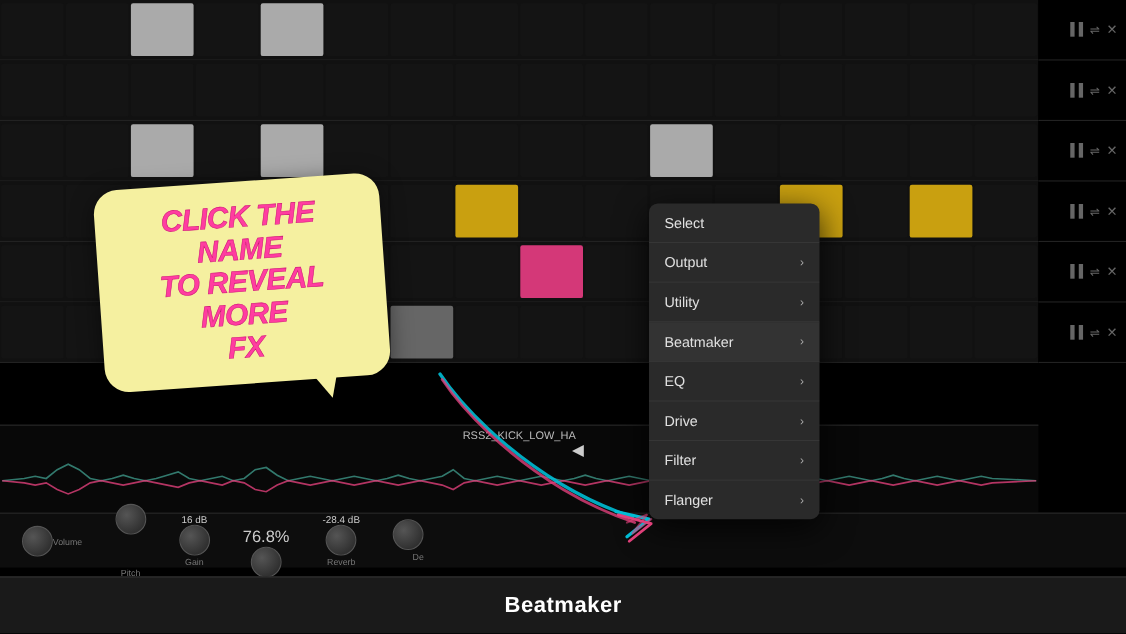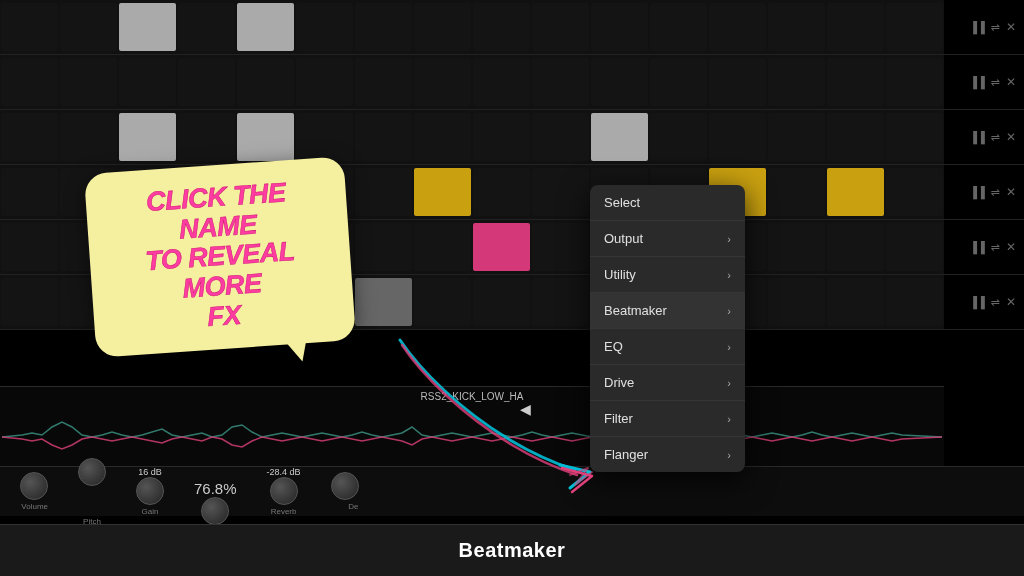--- a/index.html
+++ b/index.html
@@ -250,21 +250,21 @@
 <div style="position:absolute;bottom:110px;left:0;right:80px;height:80px;background:#080808;border-top:1px solid #2a2a2a;overflow:hidden;">
   <div style="position:absolute;top:4px;left:50%;transform:translateX(-50%);color:#bbb;font-size:10px;white-space:nowrap;">RSS2_KICK_LOW_HA</div>
   <div style="position:absolute;top:14px;left:520px;color:#ccc;font-size:14px;">◀</div>
   <svg width="100%" height="80" viewBox="0 0 940 80" style="position:absolute;top:10px;">
     <polyline points="0,40 20,38 30,36 40,38 50,30 60,25 70,30 80,38 90,40 100,38 110,35 120,38 130,40 140,38 150,35 160,32 170,38 180,40 190,38 200,36 210,40 220,38 230,30 240,28 250,35 260,40 270,38 280,36 290,38 300,40 310,38 320,36 330,38 340,40 350,38 360,35 370,38 380,40 390,38 400,36 410,30 420,38 430,40 440,38 450,36 460,38 470,40 480,38 490,36 500,38 510,40 520,38 530,35 540,38 550,40 560,38 570,36 580,38 590,40 600,38 610,36 620,38 630,40 640,38 650,36 660,38 670,40 680,38 690,36 700,38 710,40 720,38 730,36 740,38 750,40 760,38 770,36 780,38 790,40 800,38 810,35 820,38 830,40 840,38 850,36 860,38 870,40 880,38 890,36 900,38 940,40" fill="none" stroke="#4a9" stroke-width="1.5" opacity="0.7"></polyline>
     <polyline points="0,40 20,42 30,44 40,42 50,48 60,52 70,48 80,42 90,40 100,42 110,44 120,42 130,40 140,42 150,44 160,46 170,42 180,40 190,42 200,44 210,40 220,42 230,48 240,50 250,44 260,40 270,42 280,44 290,42 300,40 310,42 320,44 330,42 340,40 350,42 360,44 370,42 380,40 390,42 400,44 410,48 420,42 430,40 440,42 450,44 460,42 470,40 480,42 490,44 500,42 510,40 520,42 530,44 540,42 550,40 560,42 570,44 580,42 590,40 600,42 610,44 620,42 630,40 640,42 650,44 660,42 670,40 680,42 690,44 700,42 710,40 720,42 730,44 740,42 750,40 760,42 770,44 780,42 790,40 800,42 810,44 820,42 830,40 840,42 850,44 860,42 870,40 880,42 890,44 900,42 940,40" fill="none" stroke="#e0407a" stroke-width="1.5" opacity="0.8"></polyline>
   </svg>
 </div>
 
 <div style="position:absolute;bottom:60px;left:0;right:0;height:50px;background:#0d0d0d;border-top:1px solid #2a2a2a;display:flex;align-items:center;padding:0 20px;gap:30px;">
-  <div style="display:flex;flex-direction:column;align-items:flex-end;">
+  <div style="display:flex;align-items:center;">
     <div style="width:28px;height:28px;border-radius:50%;background:radial-gradient(circle at 35% 35%,#555,#222);border:1px solid #555;"></div>
     <span style="color:#777;font-size:8px;margin-top:2px;">Volume</span>
   </div>
   <div style="display:flex;flex-direction:column;align-items:center;gap:29px;">
     <div style="width:28px;height:28px;border-radius:50%;background:radial-gradient(circle at 35% 35%,#555,#222);border:1px solid #555;"></div>
     <span style="color:#777;font-size:8px;margin-top:2px;">Pitch</span>
   </div>
   <div style="display:flex;flex-direction:column;align-items:center;">
     <span style="color:#ccc;font-size:9px;">16 dB</span>
     <div style="width:28px;height:28px;border-radius:50%;background:radial-gradient(circle at 35% 35%,#555,#222);border:1px solid #555;"></div>

